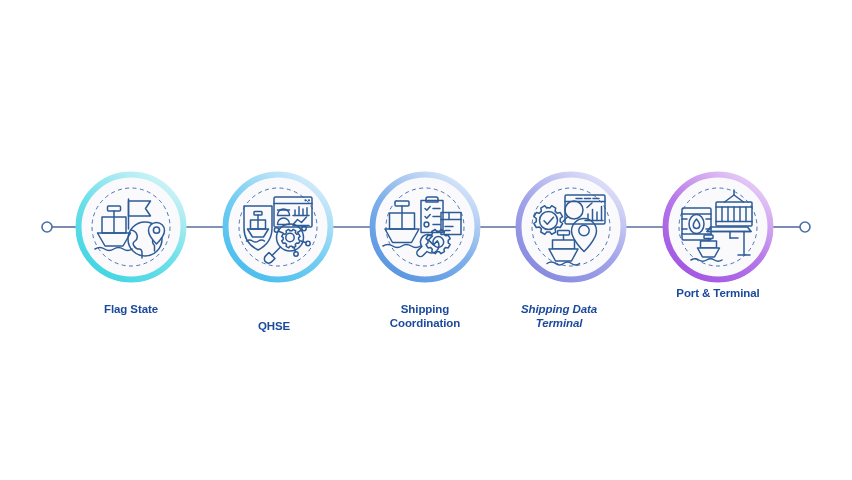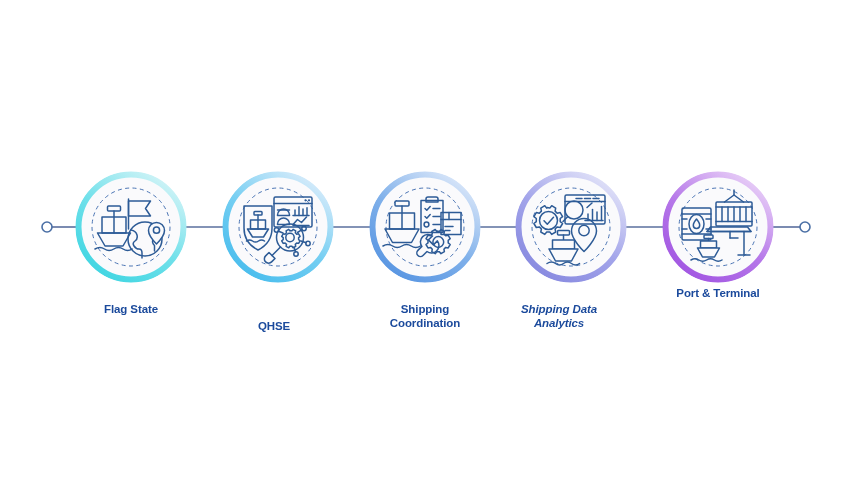--- a/index.html
+++ b/index.html
@@ -290,21 +290,21 @@
             <line x1="42.5" y1="58" x2="42.5" y2="70"></line>
             <path d="M31.5 63 h22 v9 h-22 z" fill="#fafafc"></path>
             <path d="M28 72 h29 l-6.5 12 h-16 z" fill="#fafafc"></path>
             <path d="M26 86.5 q4.5 -3 8.5 0 q4 3 8 0 q4 -3 8 0 q4 3 8 0"></path>
           </g>
         </g>
       </svg>
     </div>
     <div class="label" style="left:474px; top:303px;font-style:italic;">
       <div>Shipping Data</div>
-      <div>Analytics</div>
+      <div>Terminal</div>
     </div>
 
     <div class="node" style="left:662px; top:171px;">
       <svg class="node-ring" viewBox="0 0 112 112">
         <defs>
           <linearGradient id="ring5" x1="0%" y1="100%" x2="70%" y2="0%">
             <stop offset="0%" stop-color="#9d4ee0"></stop>
             <stop offset="55%" stop-color="#b678e9"></stop>
             <stop offset="100%" stop-color="#e4c8f6"></stop>
           </linearGradient>

